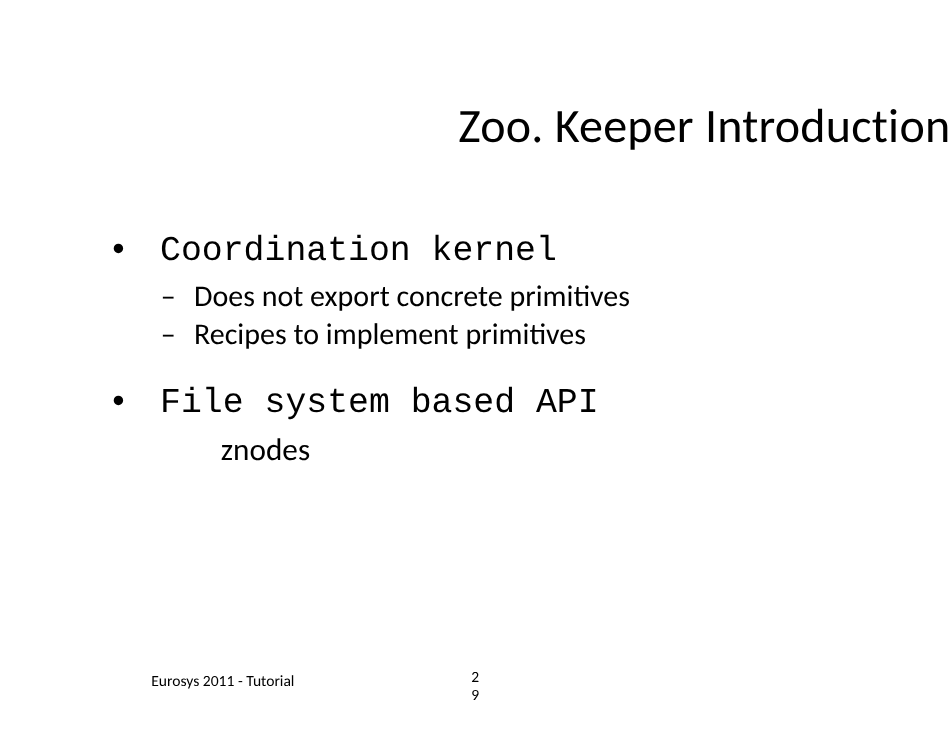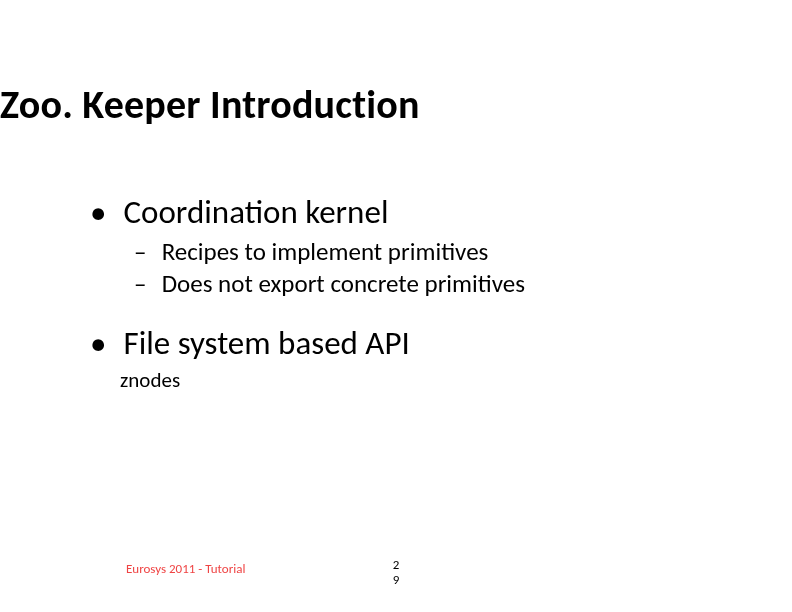--- a/index.html
+++ b/index.html
@@ -16,63 +16,64 @@
     position: relative;
     width: 792px;
     height: 612px;
     box-sizing: border-box;
   }
   .title {
     position: absolute;
     top: 80px;
     left: 0;
     width: 100%;
-    text-align: left;
+    text-align: right;
     font-size: 40px;
-    font-weight: 700;
+    font-weight: 400;
     letter-spacing: 0.2px;
   }
   .content {
     position: absolute;
     top: 185px;
     left: 90px;
     right: 60px;
   }
   .lvl1 {
-    font-size: 33px;
+    font-size: 29px;
     line-height: 1.2;
     margin: 8px 0 4px 0;
+    font-family: Liberation Mono, monospace;
   }
   .bullet1::before {
     content: "•";
     display: inline-block;
     width: 26px;
     margin-left: 0;
   }
   .lvl2 {
     font-size: 25px;
     line-height: 1.22;
     margin: 2px 0 2px 44px;
   }
   .dash2::before {
     content: "–";
     display: inline-block;
     width: 22px;
   }
   .znodes {
     display: block;
-    margin-left: 30px;
-    font-size: 21px;
+    margin-left: 94px;
+    font-size: 26px;
   }
   .footer-left {
     position: absolute;
     left: 90px;
     bottom: 36px;
     font-size: 13px;
-    color: #ef4444;
+    color: #000000;
     padding-left: 36px;
   }
   .page-num {
     position: absolute;
     left: 50%;
     transform: translateX(-50%);
     bottom: 24px;
     width: 20px;
     text-align: center;
     font-size: 13px;
@@ -85,24 +86,24 @@
 <div class="slide">
 
   <div class="title">Zoo. Keeper Introduction</div>
 
   <div class="content">
 
     <div class="lvl1 bullet1">
       <span>Coordination kernel</span>
     </div>
     <div class="lvl2 dash2">
-      <span>Recipes to implement primitives</span>
+      <span>Does not export concrete primitives</span>
     </div>
     <div class="lvl2 dash2">
-      <span>Does not export concrete primitives</span>
+      <span>Recipes to implement primitives</span>
     </div>
 
     <div class="lvl1 bullet1" style="margin-top:24px;">
       <span>File system based API</span>
     </div>
     <span class="znodes">znodes</span>
 
   </div>
 
   <div class="footer-left">Eurosys 2011 - Tutorial</div>

